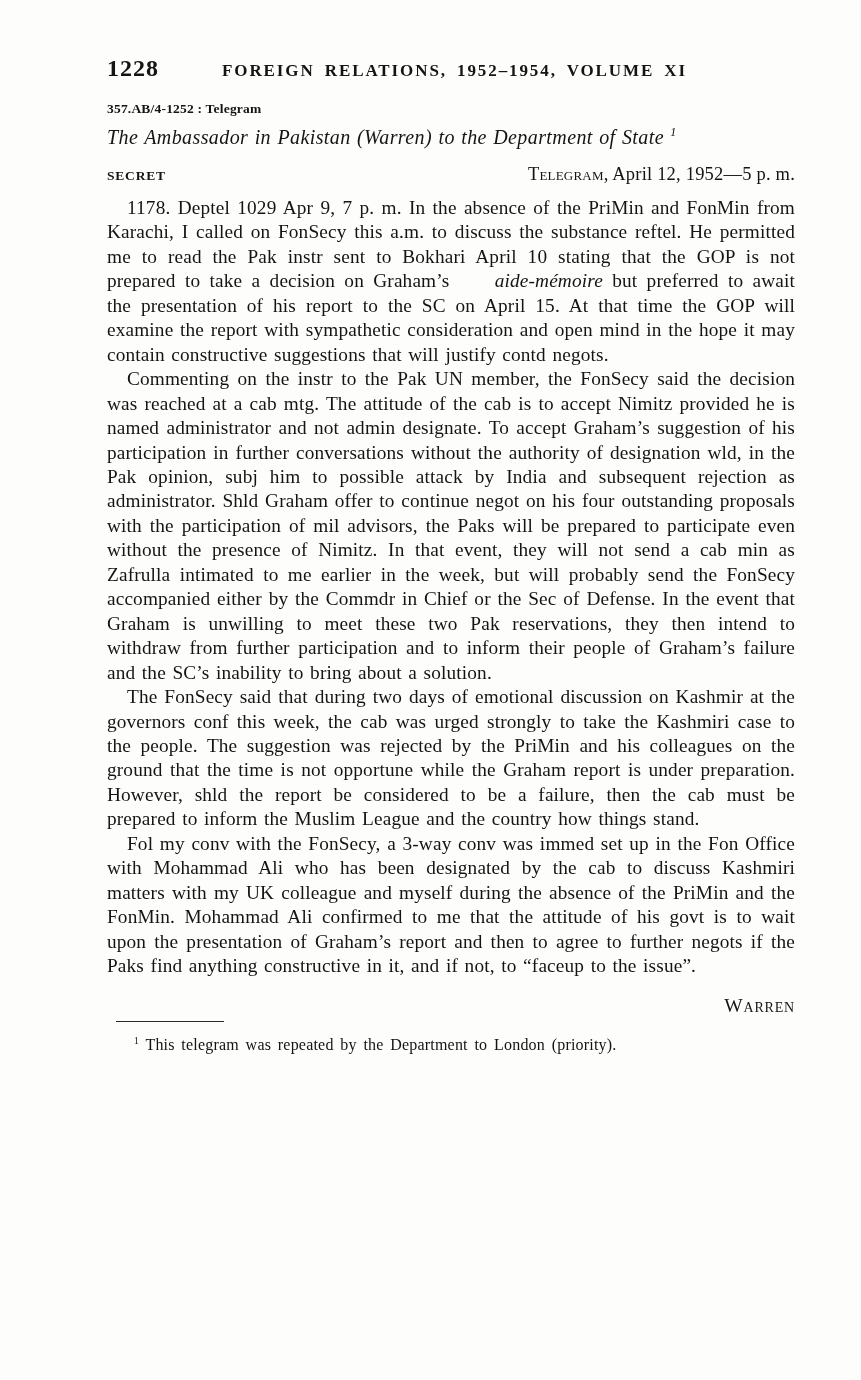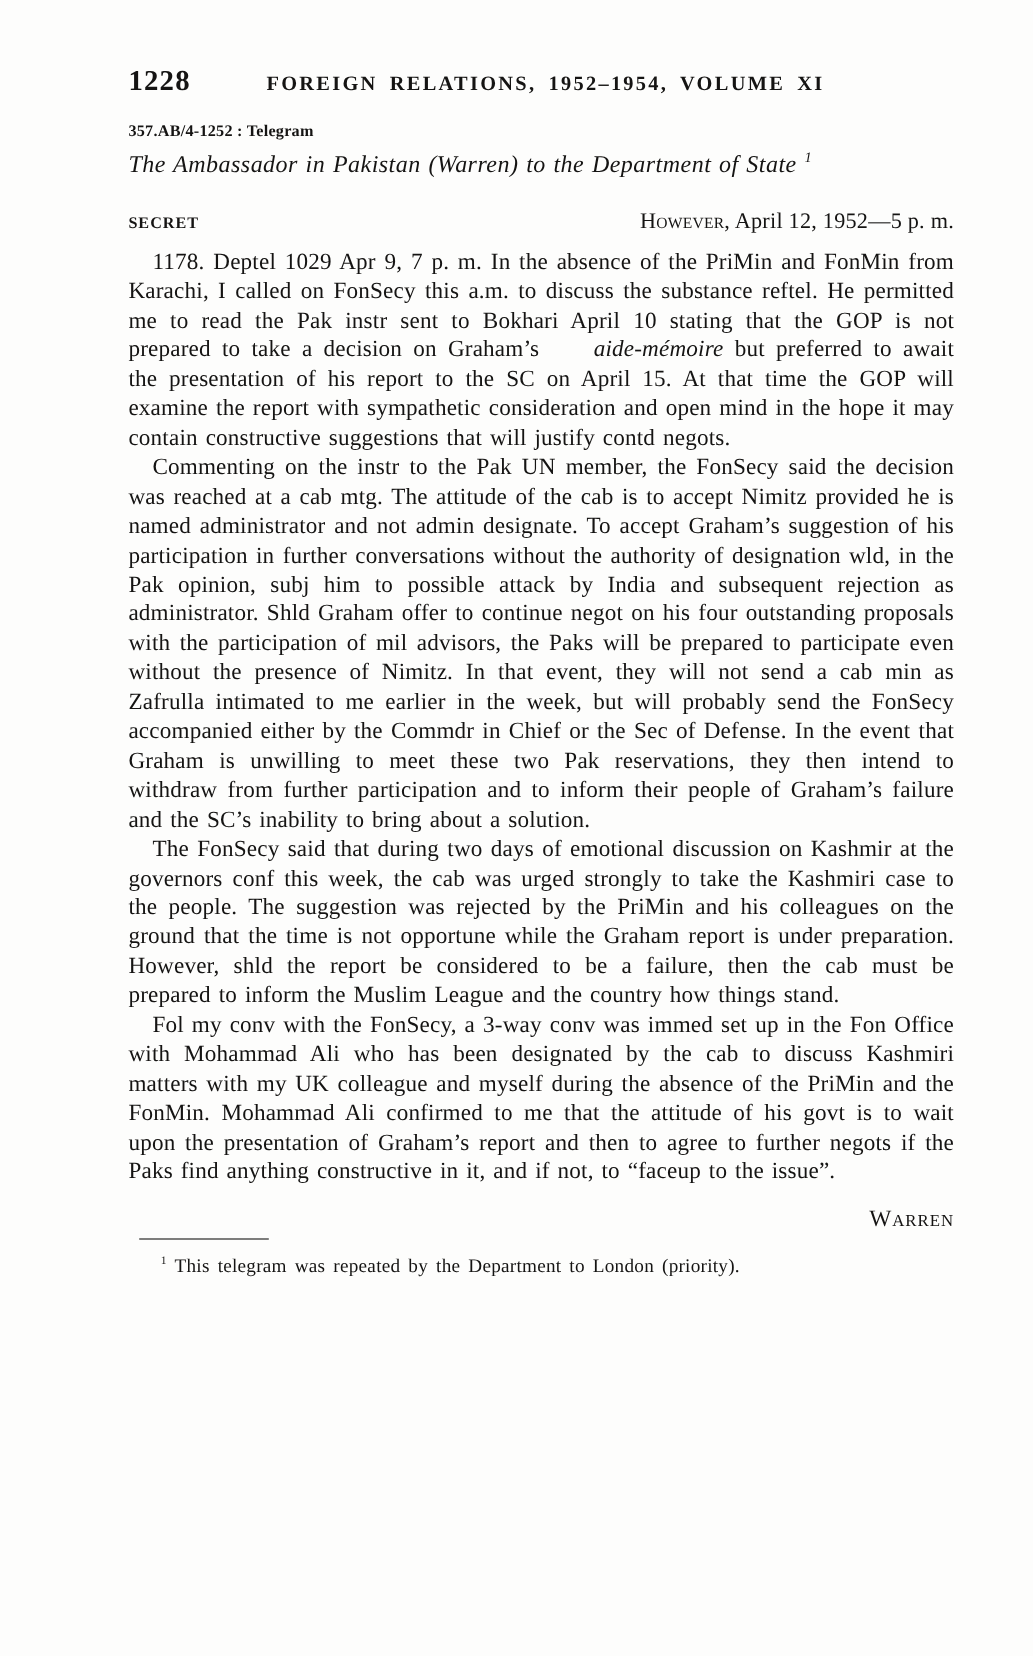--- a/index.html
+++ b/index.html
@@ -48,21 +48,21 @@
   .doc-title {
     margin-top: 9px;
     font-style: italic;
     font-size: 20px;
     letter-spacing: 0.4px;
     word-spacing: 1px;
     white-space: nowrap;
   }
   
   .dateline {
-    margin-top: 26px;
+    margin-top: 15px;
     display: flex;
     justify-content: space-between;
     align-items: baseline;
     font-size: 18.5px;
   }
   .classification {
     font-size: 13.5px;
     font-weight: bold;
     letter-spacing: 0.8px;
   }
@@ -123,21 +123,21 @@
     <span class="page-num">1228</span>
     <span class="running-head">FOREIGN RELATIONS, 1952–1954, VOLUME XI</span>
   </div>
 
   <div class="citation">357.AB/4-1252 : Telegram</div>
 
   <div class="doc-title"><span>The Ambassador in Pakistan (Warren) to the Department of State </span><sup>1</sup></div>
 
   <div class="dateline">
     <span class="classification">SECRET</span>
-    <span class="place-date"><span class="sc">However</span><span>, April 12, 1952—5 p. m.</span></span>
+    <span class="place-date"><span class="sc">Telegram</span><span>, April 12, 1952—5 p. m.</span></span>
   </div>
 
   <div class="body">
     <p class="para"><span>1178. Deptel 1029 Apr 9, 7 p. m. In the absence of the PriMin and FonMin from Karachi, I called on FonSecy this a.m. to discuss the substance reftel. He permitted me to read the Pak instr sent to Bokhari April 10 stating that the GOP is not prepared to take a decision on Graham’s </span><span class="it">aide-mémoire</span><span> but preferred to await the presentation of his report to the SC on April 15. At that time the GOP will examine the report with sympathetic consideration and open mind in the hope it may contain constructive suggestions that will justify contd negots.</span></p>
     <p class="para"><span>Commenting on the instr to the Pak UN member, the FonSecy said the decision was reached at a cab mtg. The attitude of the cab is to accept Nimitz provided he is named administrator and not admin designate. To accept Graham’s suggestion of his participation in further conversations without the authority of designation wld, in the Pak opinion, subj him to possible attack by India and subsequent rejection as administrator. Shld Graham offer to continue negot on his four outstanding proposals with the participation of mil advisors, the Paks will be prepared to participate even without the presence of Nimitz. In that event, they will not send a cab min as Zafrulla intimated to me earlier in the week, but will probably send the FonSecy accompanied either by the Commdr in Chief or the Sec of Defense. In the event that Graham is unwilling to meet these two Pak reservations, they then intend to withdraw from further participation and to inform their people of Graham’s failure and the SC’s inability to bring about a solution.</span></p>
     <p class="para"><span>The FonSecy said that during two days of emotional discussion on Kashmir at the governors conf this week, the cab was urged strongly to take the Kashmiri case to the people. The suggestion was rejected by the PriMin and his colleagues on the ground that the time is not opportune while the Graham report is under preparation. However, shld the report be considered to be a failure, then the cab must be prepared to inform the Muslim League and the country how things stand.</span></p>
     <p class="para"><span>Fol my conv with the FonSecy, a 3-way conv was immed set up in the Fon Office with Mohammad Ali who has been designated by the cab to discuss Kashmiri matters with my UK colleague and myself during the absence of the PriMin and the FonMin. Mohammad Ali confirmed to me that the attitude of his govt is to wait upon the presentation of Graham’s report and then to agree to further negots if the Paks find anything constructive in it, and if not, to “faceup to the issue”.</span></p>
   </div>
 
   <div class="signature sc">Warren</div>

